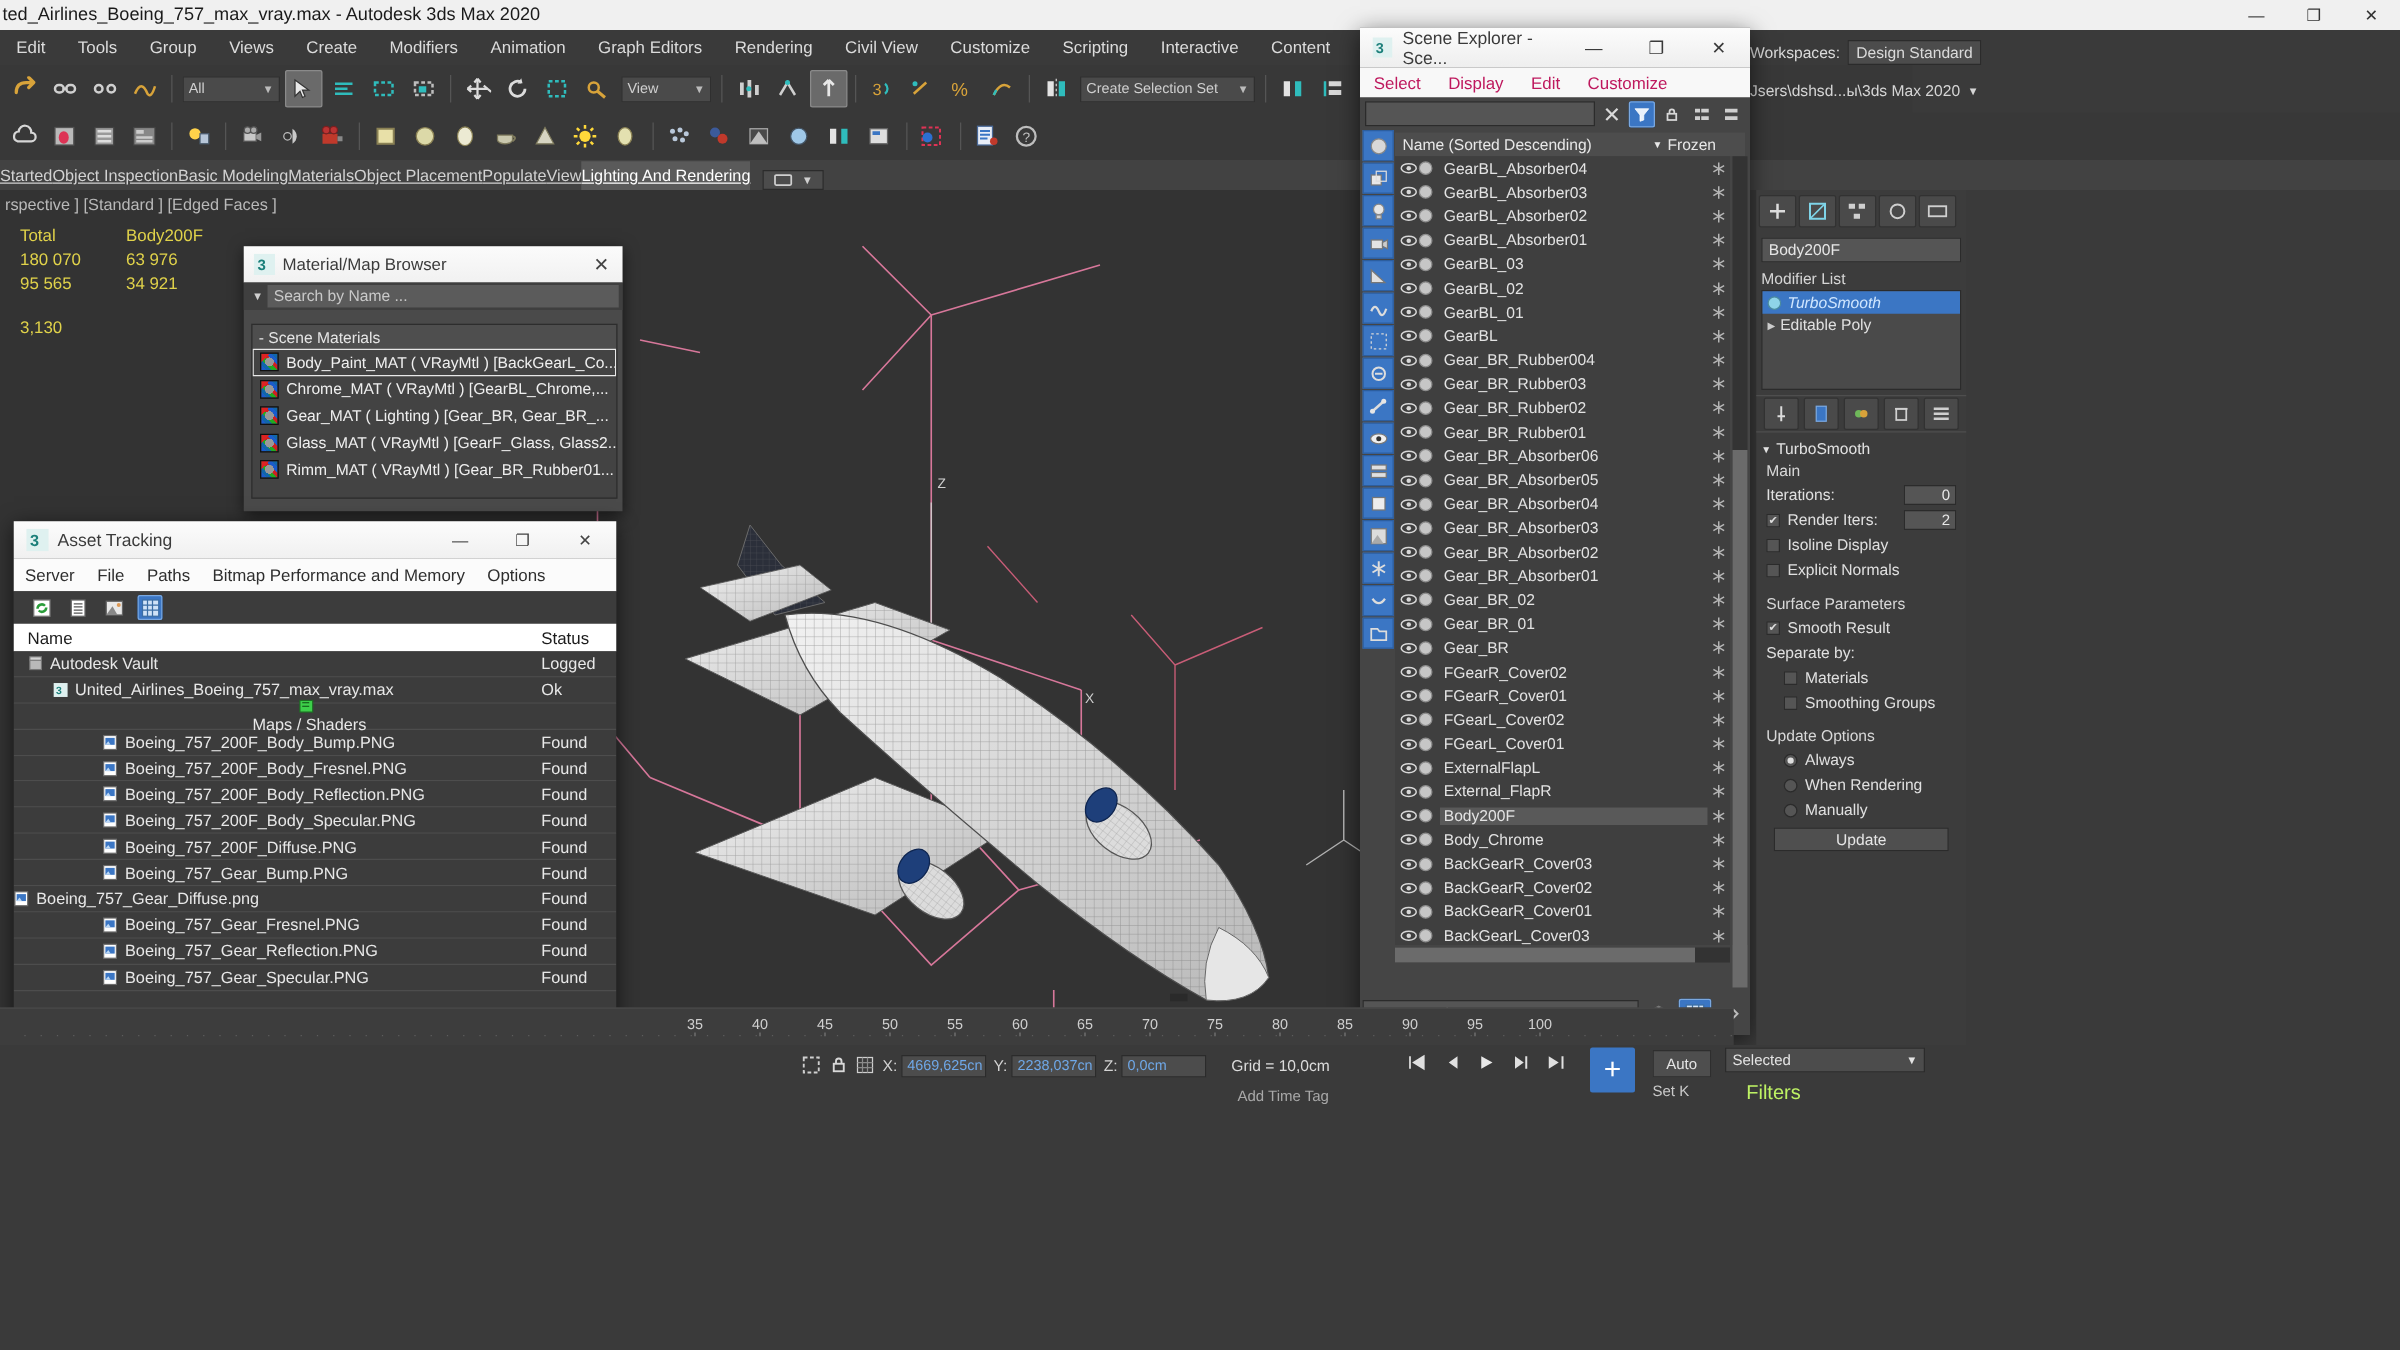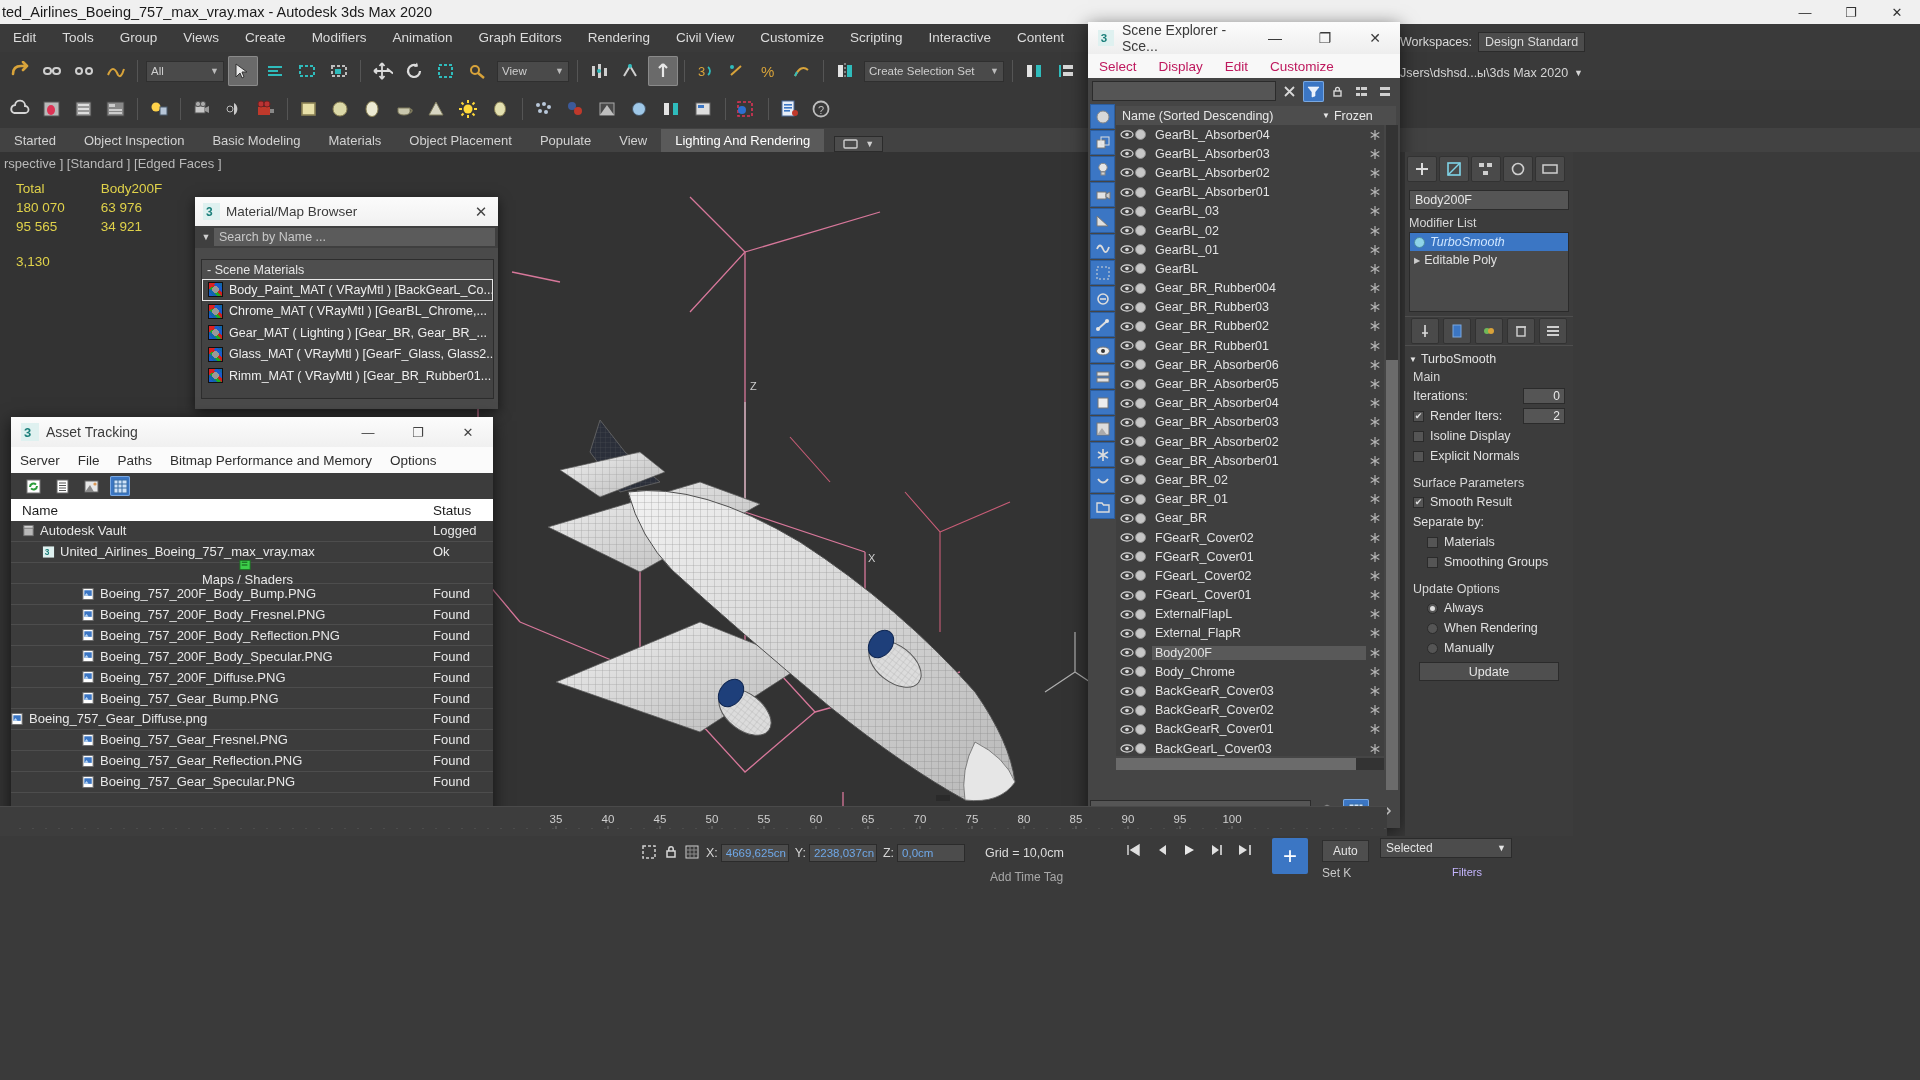--- a/index.html
+++ b/index.html
@@ -32,21 +32,21 @@
   .tsep { width:1px; height:22px; background:#555; margin:0 5px; }
   .tcombo { height:21px; background:#4a4a4a; color:#cfcfcf; font-size:11.5px;
     display:flex; align-items:center; padding:0 4px; margin:0 3px; min-width:70px;
     border:1px solid #2f2f2f; }
   .tcombo .cv { flex:1; }
   .tcombo .ca { font-size:9px; color:#bbb; }
 
   
   #ribbon { position:absolute; left:0; top:128px; width:1920px; height:24px;
     background:#424242; display:flex; align-items:flex-end; }
-  #ribbon .rt { padding:0 14px; line-height:23px; font-size:13px; color:#d2d2d2; }
+  #ribbon .rt { padding:0 0; line-height:23px; font-size:13px; color:#d2d2d2;text-decoration:underline; }
   #ribbon .rt.act { background:#5a5a5a; color:#fff; }
   #ribbon .rtool { margin-left:10px; display:flex; align-items:center; gap:6px; }
 
   
   #viewport { position:absolute; left:0; top:152px; width:1387px; height:680px;
     background:#333333; overflow:hidden; }
   #vp-label { position:absolute; left:4px; top:4px; color:#b9b9b9; font-size:13px; }
   #vp-stats { position:absolute; left:14px; top:26px; color:#e0d24a; font-size:13.5px;
     line-height:17px; }
   #vp-stats table td { padding-right:34px; color:#e0d24a; font-size:13.5px;}
@@ -214,27 +214,27 @@
     align-items:center; gap:6px; font-size:12.5px; color:#dcdcdc;}
   .coordbox { display:flex; align-items:center; gap:3px; }
   .coordbox .lb { color:#d4d4d4; }
   .coordbox .fld { width:68px; height:18px; background:#4c4c4c; border:1px solid #2b2b2b;
     display:flex; align-items:center; padding-left:4px; font-size:11.5px; color:#6fa8e8; }
   #anim { position:absolute; left:1120px; top:2px; display:flex; align-items:center; gap:2px;}
   .abtn { width:26px; height:24px; display:flex; align-items:center; justify-content:center;
     color:#e0e0e0; }
   .akbtn { height:22px; padding:0 10px; background:#4e4e4e; border:1px solid #2e2e2e;
     display:flex; align-items:center; font-size:12px; color:#e4e4e4; }
-  #selfilter { position:absolute; left:1380px; top:2px; width:132px; height:20px;
+  #selfilter { position:absolute; left:1380px; top:2px; width:160px; height:20px;
     background:#4c4c4c; border:1px solid #2b2b2b; display:flex; align-items:center;
     padding-left:5px; font-size:12px; color:#e4e4e4;}
   #plusbig { position:absolute; left:1272px; top:2px; width:36px; height:36px;
     background:#3b76c4; display:flex; align-items:center; justify-content:center;
     color:#fff; font-size:24px; border-radius:2px;}
-  #filters { position:absolute; left:1452px; top:30px; font-size:11px; color:#c4b5fd;}
+  #filters { position:absolute; left:1397px; top:30px; font-size:16px; color:#bef264;}
   #setk { position:absolute; left:1322px; top:30px; font-size:12px; color:#c9c9c9;}
   #addtimetag { position:absolute; left:990px; top:34px; font-size:12px; color:#a8a8a8;}
 </style>
 </head>
 <body>
 
 <div id="titlebar">
   <div class="ttl">ted_Airlines_Boeing_757_max_vray.max - Autodesk 3ds Max 2020</div>
   <div class="wbtns">
     <div class="wbtn">—</div>

